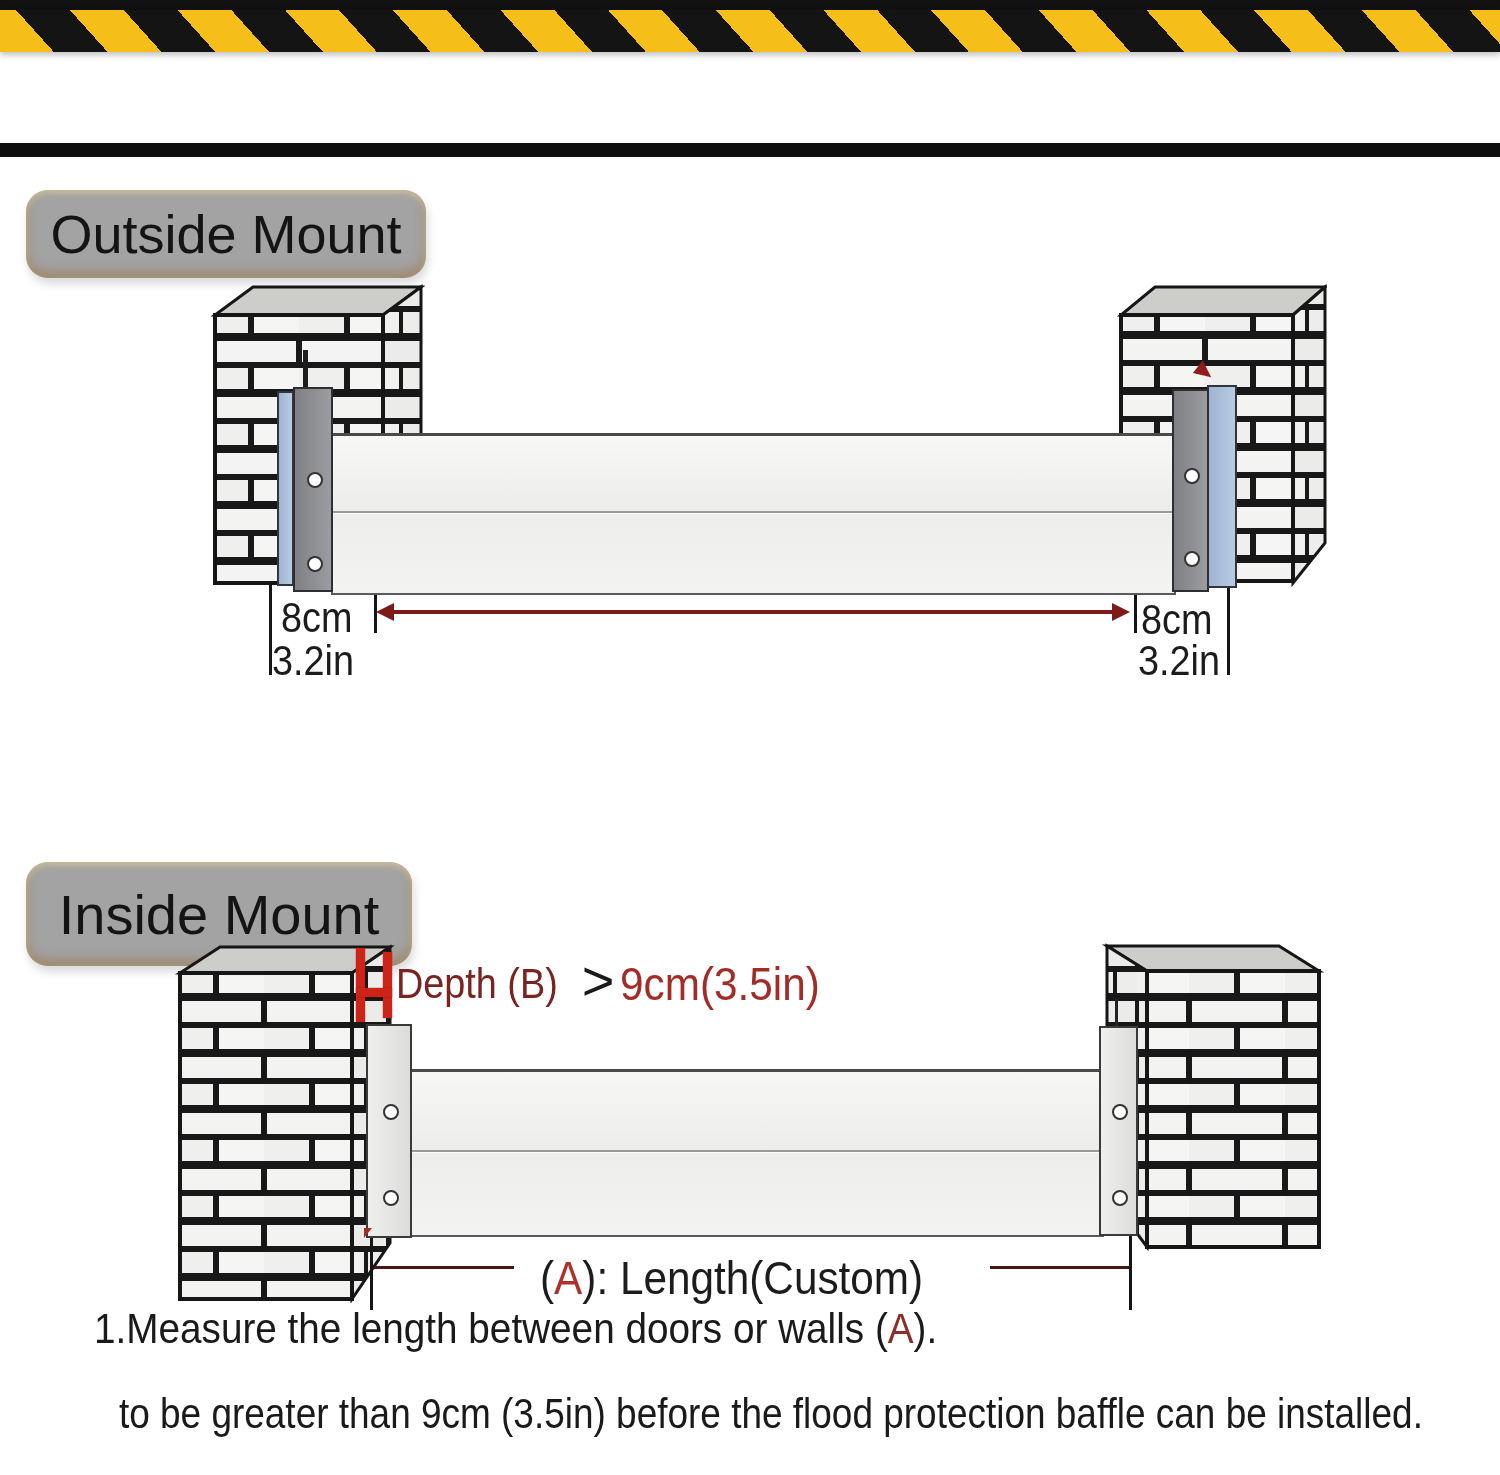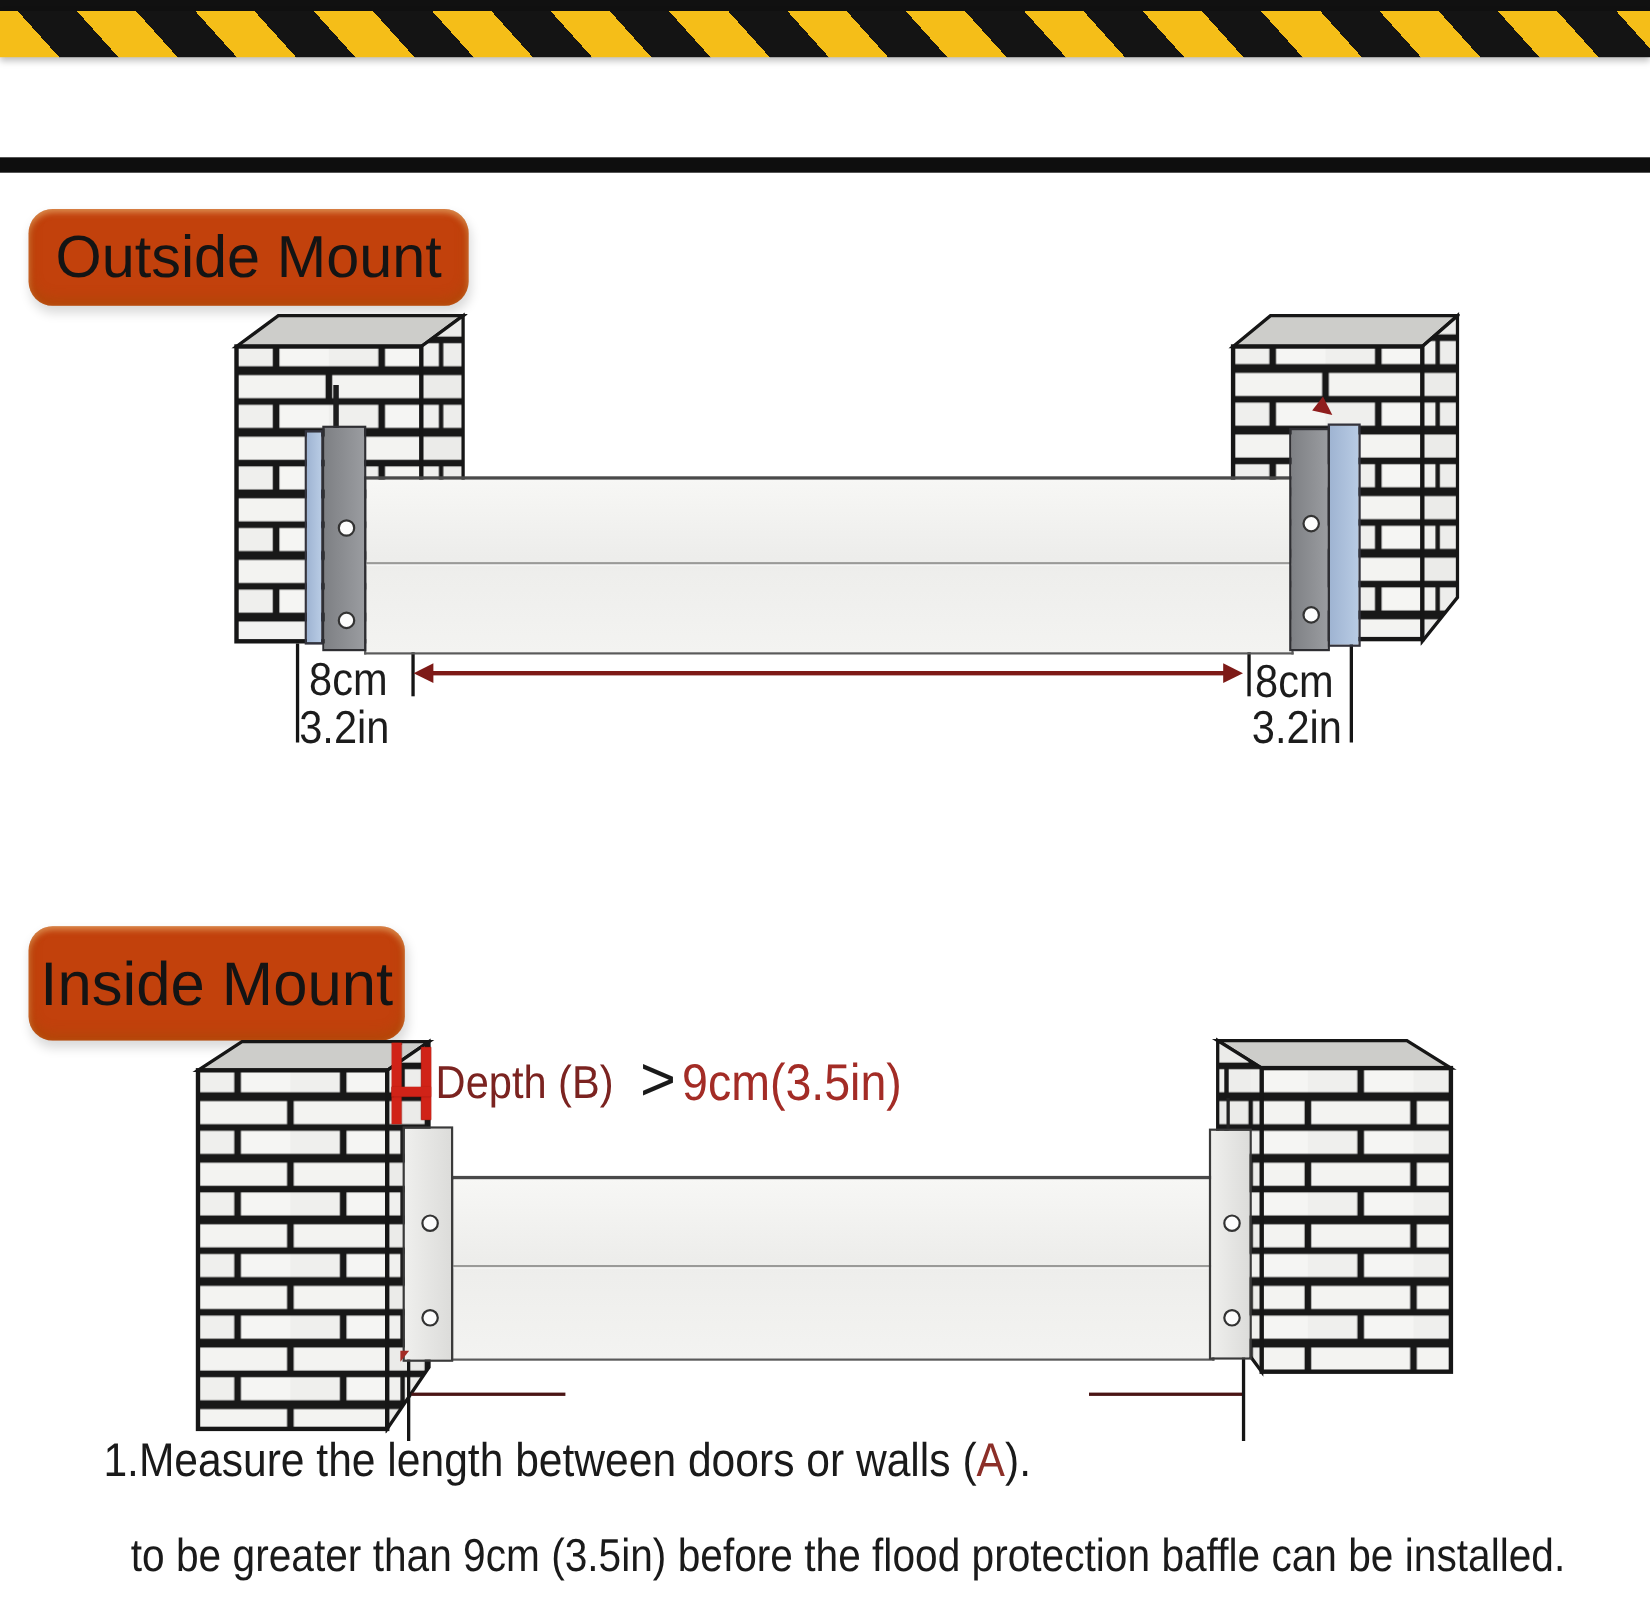--- a/index.html
+++ b/index.html
@@ -16,25 +16,25 @@
           box-shadow:0 3px 6px rgba(0,0,0,.25);}
   .title-band{left:0;top:52px;width:1500px;height:91px;
           background:linear-gradient(180deg,#fefefe,#f0f0ee);
           display:flex;align-items:center;justify-content:center;}
   .title{font-size:66px;font-weight:700;color:#0d0d0d;letter-spacing:-1px;
           transform:scaleX(0.96);white-space:nowrap;
           text-shadow:2px 3px 4px rgba(0,0,0,.35),-1px -1px 0 rgba(255,255,255,.85);}
   .black-rule{left:0;top:143px;width:1500px;height:14px;background:#0e0e0e;}
 
   
-  .badge{background:#c2410c;border-radius:22px;display:flex;align-items:center;justify-content:center;
+  .badge{background:#a3a3a3;border-radius:22px;display:flex;align-items:center;justify-content:center;
          box-shadow:2px 6px 10px rgba(0,0,0,.15),inset 0 -6px 12px rgba(150,84,0,.35),inset 0 3px 6px rgba(255,230,160,.5);
          color:#141414;white-space:nowrap;}
   #badge-outside{left:26px;top:190px;width:400px;height:88px;font-size:54px;}
-  #badge-inside{left:26px;top:842px;width:342px;height:104px;font-size:56px;}
+  #badge-inside{left:26px;top:862px;width:386px;height:104px;font-size:56px;}
 
   
   .panel{background:linear-gradient(180deg,#f7f7f5 0%,#ededeb 45%,#f3f3f1 100%);
          border:2px solid #5a5a5a;border-top:3px solid #4a4a4a;}
   .seam{position:absolute;left:0;right:0;top:48%;height:2px;background:#9a9a98;box-shadow:0 1px 0 #fff;}
   .blue-strip{background:linear-gradient(90deg,#9fb4d2,#b8cbe4);border:2px solid #33333d;}
   .gray-bar{background:linear-gradient(90deg,#7e8084,#9a9ca0);border:2px solid #2e2e32;}
   .lite-bar{background:linear-gradient(90deg,#efefed,#dcdcda);border:2px solid #3a3a3a;}
   .hole{position:absolute;width:12px;height:12px;border-radius:50%;background:#fdfdfd;border:2px solid #333;}
   .dimline{background:#151515;}
@@ -157,20 +157,25 @@
   <div class="abs panel" style="left:410px;top:1069px;width:690px;height:163px;z-index:5">
     <div class="seam"></div>
   </div>
   <div class="abs" style="left:364px;top:1228px;width:0;height:0;border-style:solid;border-width:10px 8px 0 0;border-color:#A32C26 transparent transparent transparent;z-index:8"></div>
 
   <div class="abs dimline" style="left:370px;top:1234px;width:3px;height:76px"></div>
   <div class="abs" style="left:374px;top:1266px;width:140px;height:3px;background:#4A1515"></div>
   <div class="abs" style="left:990px;top:1266px;width:141px;height:3px;background:#4A1515"></div>
   <div class="abs dimline" style="left:1129px;top:1234px;width:3px;height:76px"></div>
 
+  <div class="abs" style="left:540px;top:1250px;white-space:nowrap">
+    <span class="cond" style="font-size:47px;color:#1c1c1c">
+      <span>(</span><span style="color:#B0302A">A</span><span>): Length(Custom)</span>
+    </span>
+  </div>
 
   <div class="abs" style="left:94px;top:1304px;font-size:43px">
     <span class="cond"><span>1.Measure the length between doors or walls (</span><span style="color:#8C2F28">A</span><span>).</span></span>
   </div>
   <div class="abs" style="left:30px;top:1392px;width:1470px;text-align:center;font-size:42px;line-height:43px">
     <div>
       <span class="cond-c" style="transform:scaleX(0.88)">to be greater than 9cm (3.5in) before the flood protection baffle can be installed.</span>
     </div>
   </div>
 

